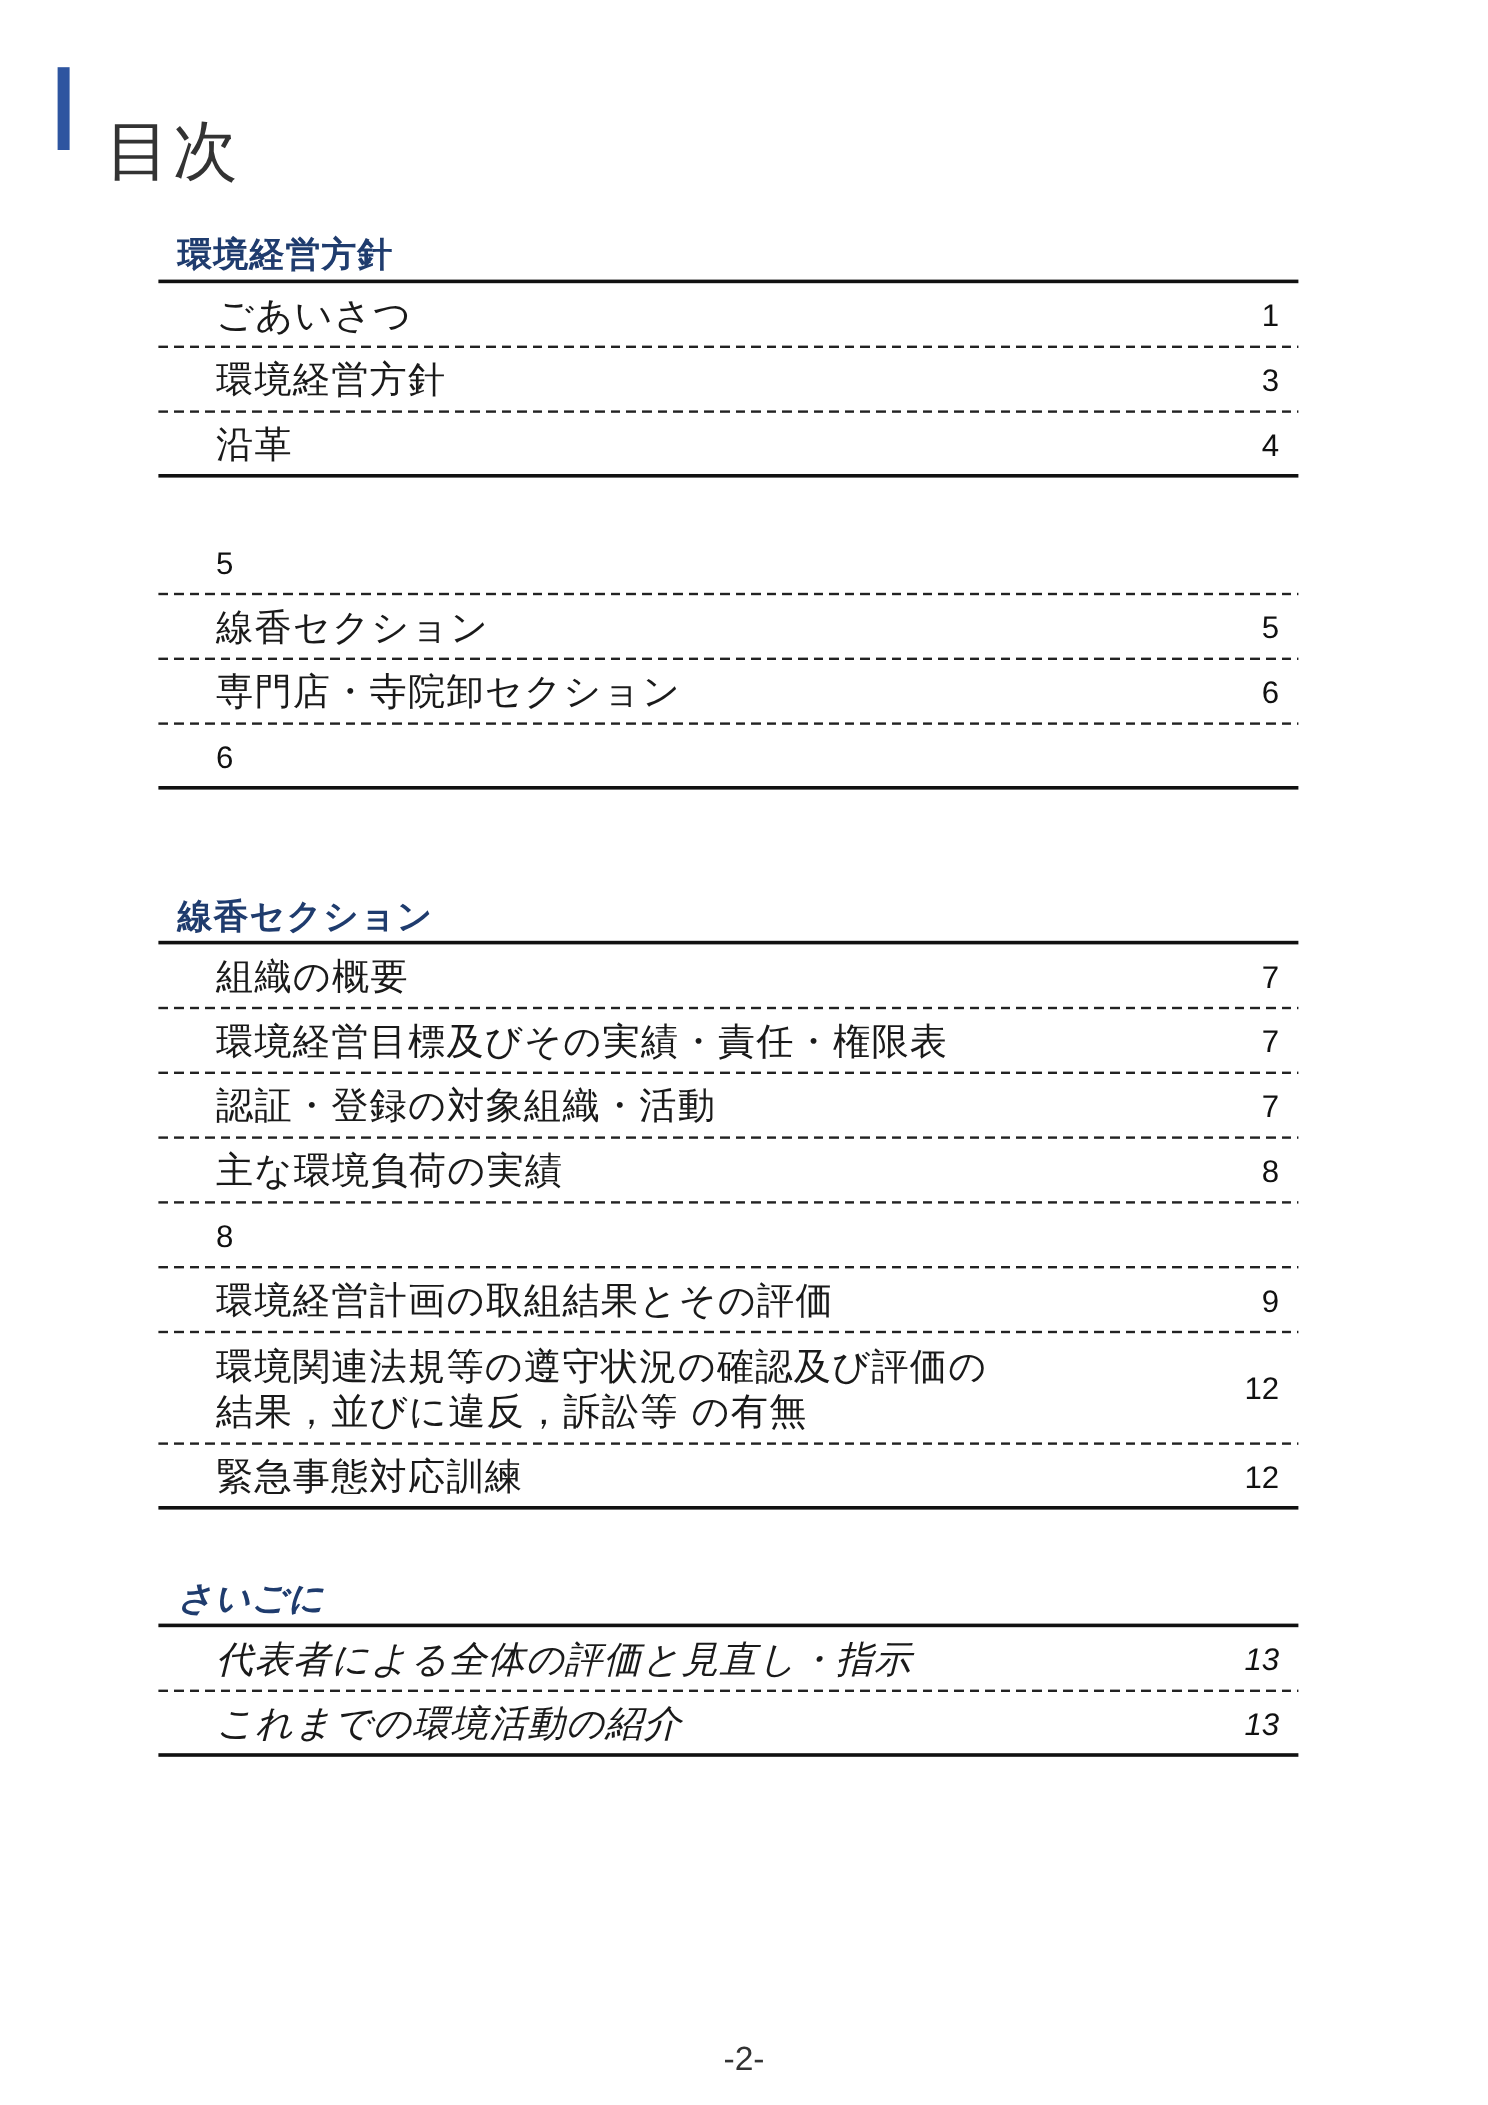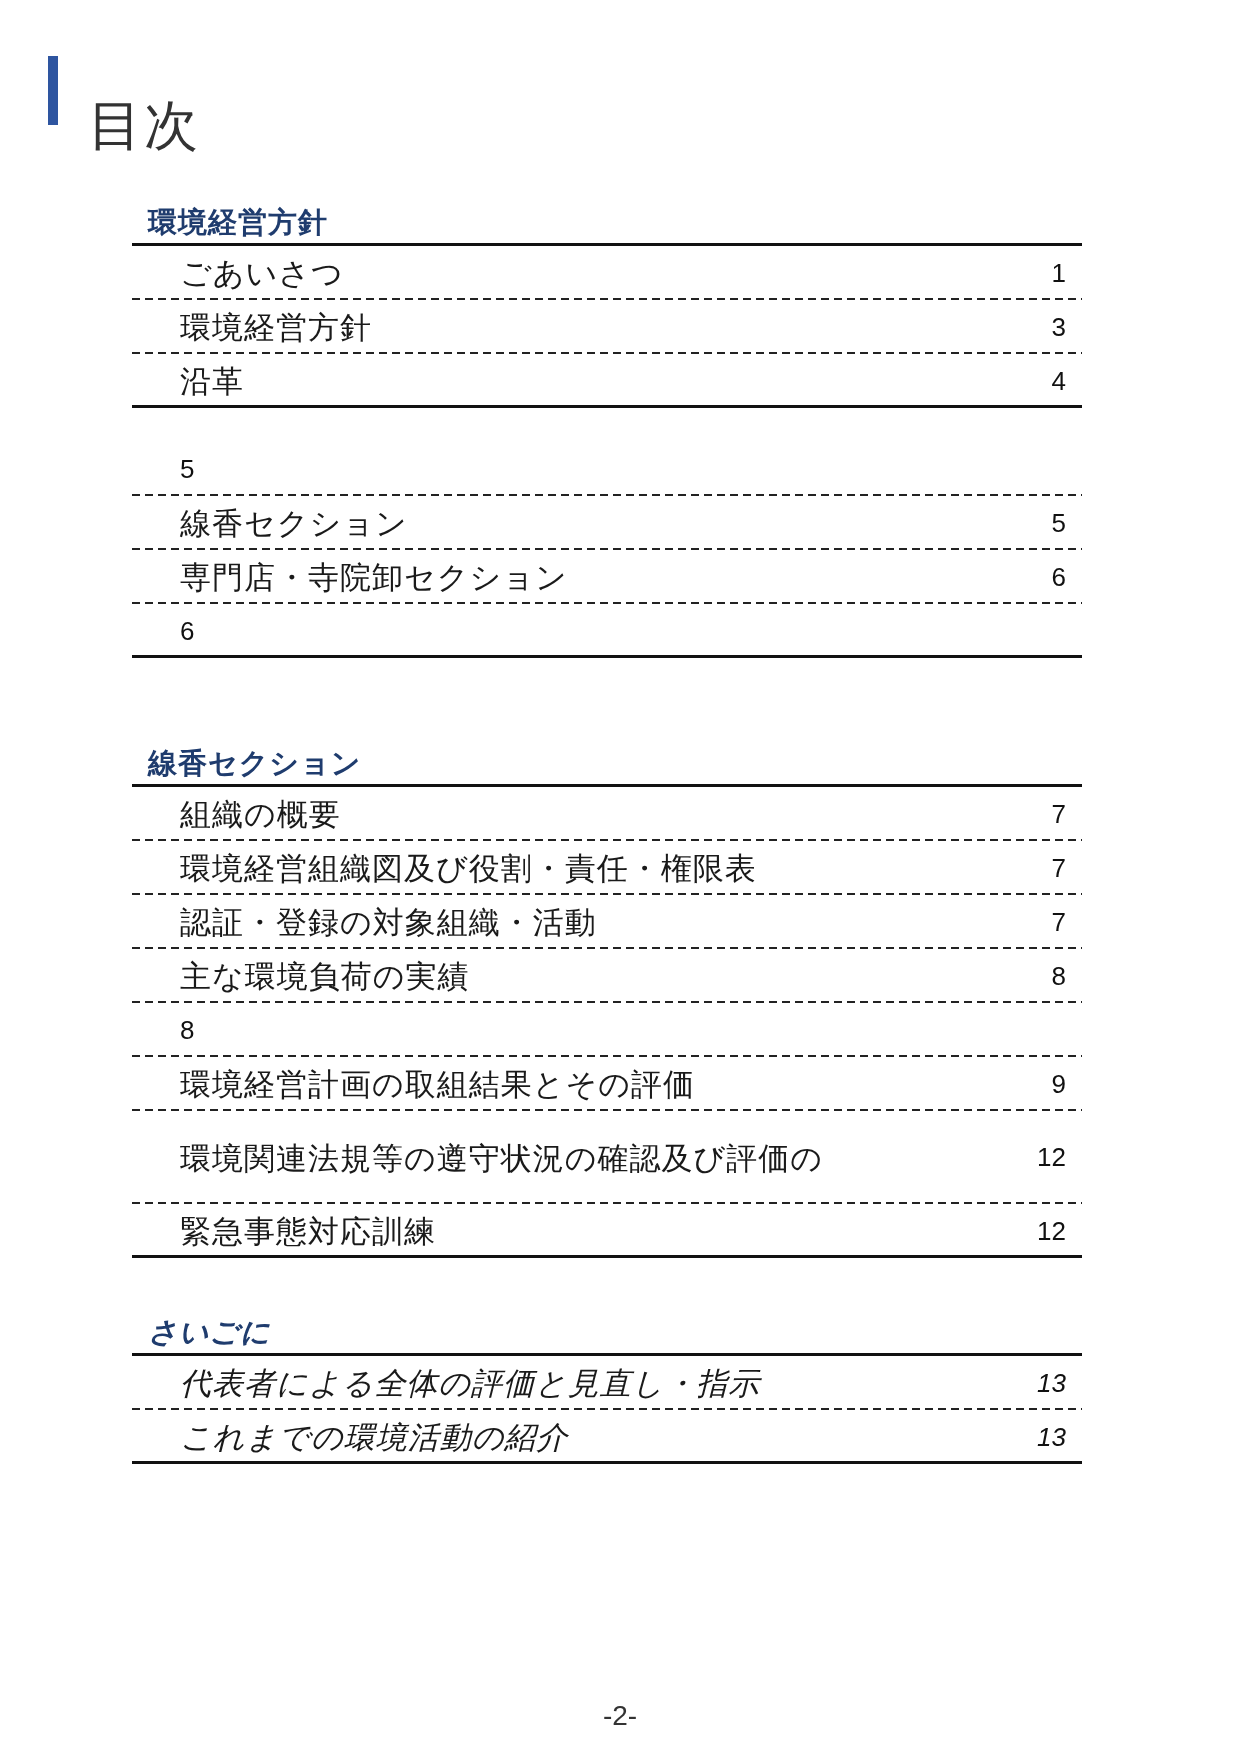--- a/index.html
+++ b/index.html
@@ -30,21 +30,21 @@
     position: absolute; left: 0; width: 1240px; top: 1700px; text-align: center;
     font-family: "Liberation Sans", sans-serif; font-size: 28px; color: #333;
   }
 </style>
 </head>
 <body>
 
 <div class="title-bar"></div>
 <h1 class="title">目次</h1>
 
-<div class="section" style="top:202px;">
+<div class="section" style="top:192px;">
   <div class="section-heading">環境経営方針</div>
   <div class="row">
     <span class="label">ごあいさつ</span>
     <span class="page">1</span>
   </div>
   <div class="row">
     <span class="label">環境経営方針</span>
     <span class="page">3</span>
   </div>
   <div class="row last">
@@ -70,41 +70,42 @@
   </div>
 </div>
 
 <div class="section" style="top:743px;">
   <div class="section-heading">線香セクション</div>
   <div class="row">
     <span class="label">組織の概要</span>
     <span class="page">7</span>
   </div>
   <div class="row">
-    <span class="label">環境経営組織図及び役割・責任・権限表</span>
+    <span class="label">環境経営目標及びその実績・責任・権限表</span>
     <span class="page">7</span>
   </div>
   <div class="row">
     <span class="label">認証・登録の対象組織・活動</span>
     <span class="page">7</span>
   </div>
   <div class="row">
     <span class="label">主な環境負荷の実績</span>
     <span class="page">8</span>
   </div>
   <div class="row">
     <span class="page">8</span>
   </div>
   <div class="row">
     <span class="label">環境経営計画の取組結果とその評価</span>
     <span class="page">9</span>
   </div>
   <div class="row tall">
     <span class="label">
       <span>環境関連法規等の遵守状況の確認及び評価の</span><br>
+      <span>結果，並びに違反，訴訟等 の有無</span>
     </span>
     <span class="page">12</span>
   </div>
   <div class="row last">
     <span class="label">緊急事態対応訓練</span>
     <span class="page">12</span>
   </div>
 </div>
 
 <div class="section" style="top:1312px;font-style:italic;">

